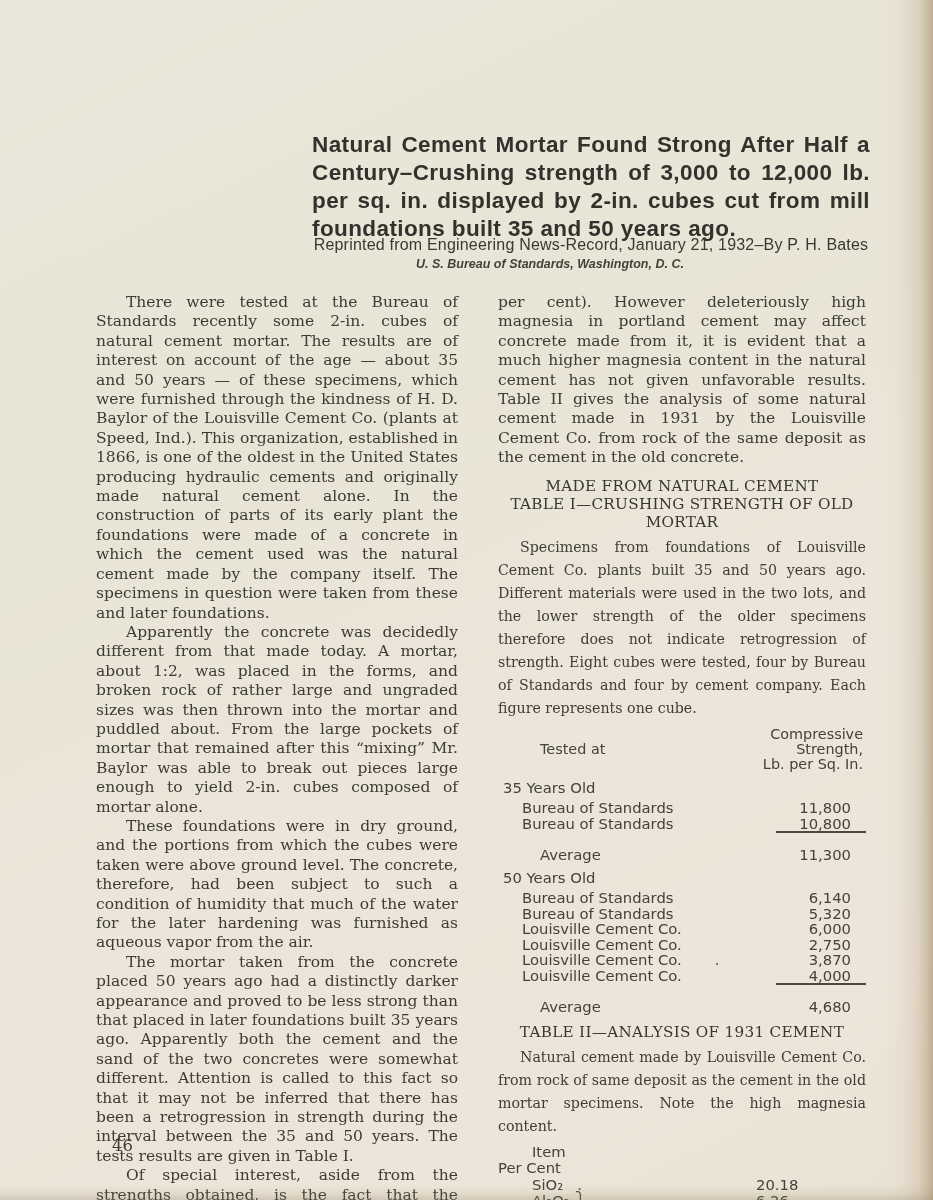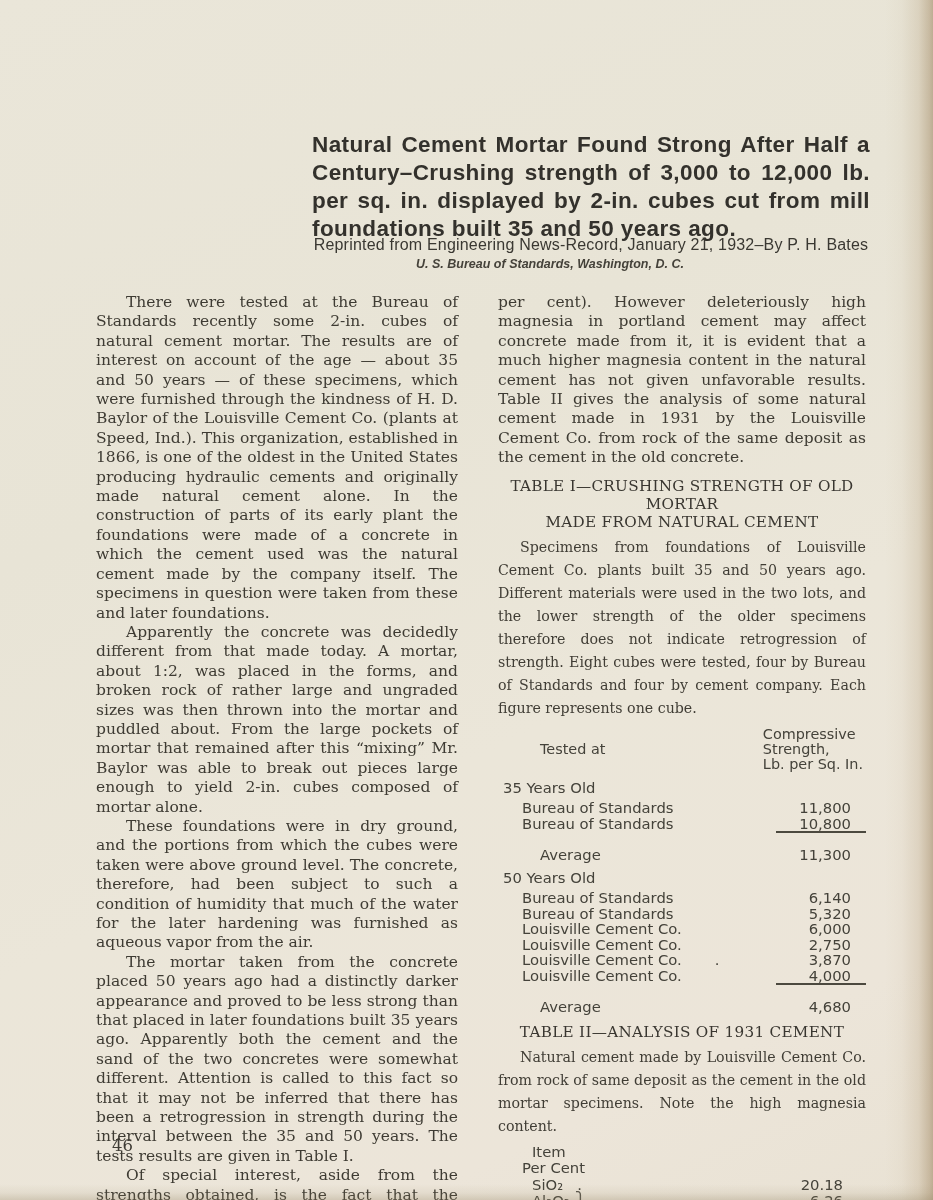--- a/index.html
+++ b/index.html
@@ -98,41 +98,41 @@
     color: #403d35;
   }
   .t-sans { font-family: "DejaVu Sans", sans-serif; color: #44423a; }
 
   .t1-head {
     display: flex; justify-content: space-between; align-items: center;
     margin-top: 7px;
     font-size: 14.4px; line-height: 15.2px;
   }
   .t1-testedat { margin-left: 42px; }
-  .t1-comp { text-align: left; padding-right: 3px; }
+  .t1-comp { text-align: right; padding-right: 3px; }
 
   .t1-group { margin: 7px 0 4px 5px; font-size: 14.8px; }
   .t1-row {
     display: flex; justify-content: space-between;
     font-size: 14.8px; line-height: 15.4px;
   }
   .t1-lab { margin-left: 24px; }
   .t1-val { width: 90px; text-align: right; padding-right: 15px; }
   .t1-val.ul { border-bottom: 2px solid #4c493f; }
   .t1-row.avg { margin-top: 14px; margin-bottom: 7px; }
   .t1-row.avg .t1-lab { margin-left: 42px; }
 
   .t2-rows { margin-top: 6px; }
   .t2-row {
     display: flex; justify-content: space-between;
     font-size: 14.8px; line-height: 15.5px;
   }
   .t2-row.head { margin-bottom: 2px; flex-direction: column; }
   .t2-item { margin-left: 34px; display: flex; align-items: center; }
-  .t2-val { width: 110px; text-align: right; padding-right: 23px; }
+  .t2-val { width: 110px; padding-right: 23px; }
   .brace { margin-left: 5px; font-size: 15px; color: #55524a; }
 
   .page-number {
     position: absolute; left: 112px; top: 1136px;
     font-family: "DejaVu Serif", serif;
     font-size: 16.5px;
     color: #3f3c35;
   }
 </style>
 </head>
@@ -155,22 +155,22 @@
     <p class="body-p">Apparently the concrete was decidedly different from that made today. A mortar, about 1:2, was placed in the forms, and broken rock of rather large and ungraded sizes was then thrown into the mortar and puddled about. From the large pockets of mortar that remained after this “mixing” Mr. Baylor was able to break out pieces large enough to yield 2-in. cubes composed of mortar alone.</p>
     <p class="body-p">These foundations were in dry ground, and the portions from which the cubes were taken were above ground level. The concrete, therefore, had been subject to such a condition of humidity that much of the water for the later hardening was furnished as aqueous vapor from the air.</p>
     <p class="body-p">The mortar taken from the concrete placed 50 years ago had a distinctly darker appearance and proved to be less strong than that placed in later foundations built 35 years ago. Apparently both the cement and the sand of the two concretes were somewhat different. Attention is called to this fact so that it may not be inferred that there has been a retrogression in strength during the interval between the 35 and 50 years. The tests results are given in Table I.</p>
     <p class="body-p">Of special interest, aside from the strengths obtained, is the fact that the cement was made from high magnesia rock (magnesia content probably at least 8½</p>
   </section>
 
   <section class="col col-right">
     <p class="body-p cont">per cent). However deleteriously high magnesia in portland cement may affect concrete made from it, it is evident that a much higher magnesia content in the natural cement has not given unfavorable results. Table II gives the analysis of some natural cement made in 1931 by the Louisville Cement Co. from rock of the same deposit as the cement in the old concrete.</p>
 
     <div class="table-block">
+      <div class="tbl-title">MADE FROM NATURAL CEMENT</div>
       <div class="tbl-title">TABLE I—CRUSHING STRENGTH OF OLD MORTAR</div>
-      <div class="tbl-title">MADE FROM NATURAL CEMENT</div>
       <p class="tbl-note">Specimens from foundations of Louisville Cement Co. plants built 35 and 50 years ago. Different materials were used in the two lots, and the lower strength of the older specimens therefore does not indicate retrogression of strength. Eight cubes were tested, four by Bureau of Standards and four by cement company. Each figure represents one cube.</p>
 
       <div class="t1-head t-sans">
         <span class="t1-testedat">Tested at</span>
         <span class="t1-comp">
           <span class="hl-line">Compressive</span>
           <span class="hl-line">Strength,</span>
           <span class="hl-line">Lb. per Sq. In.</span>
         </span>
       </div>

